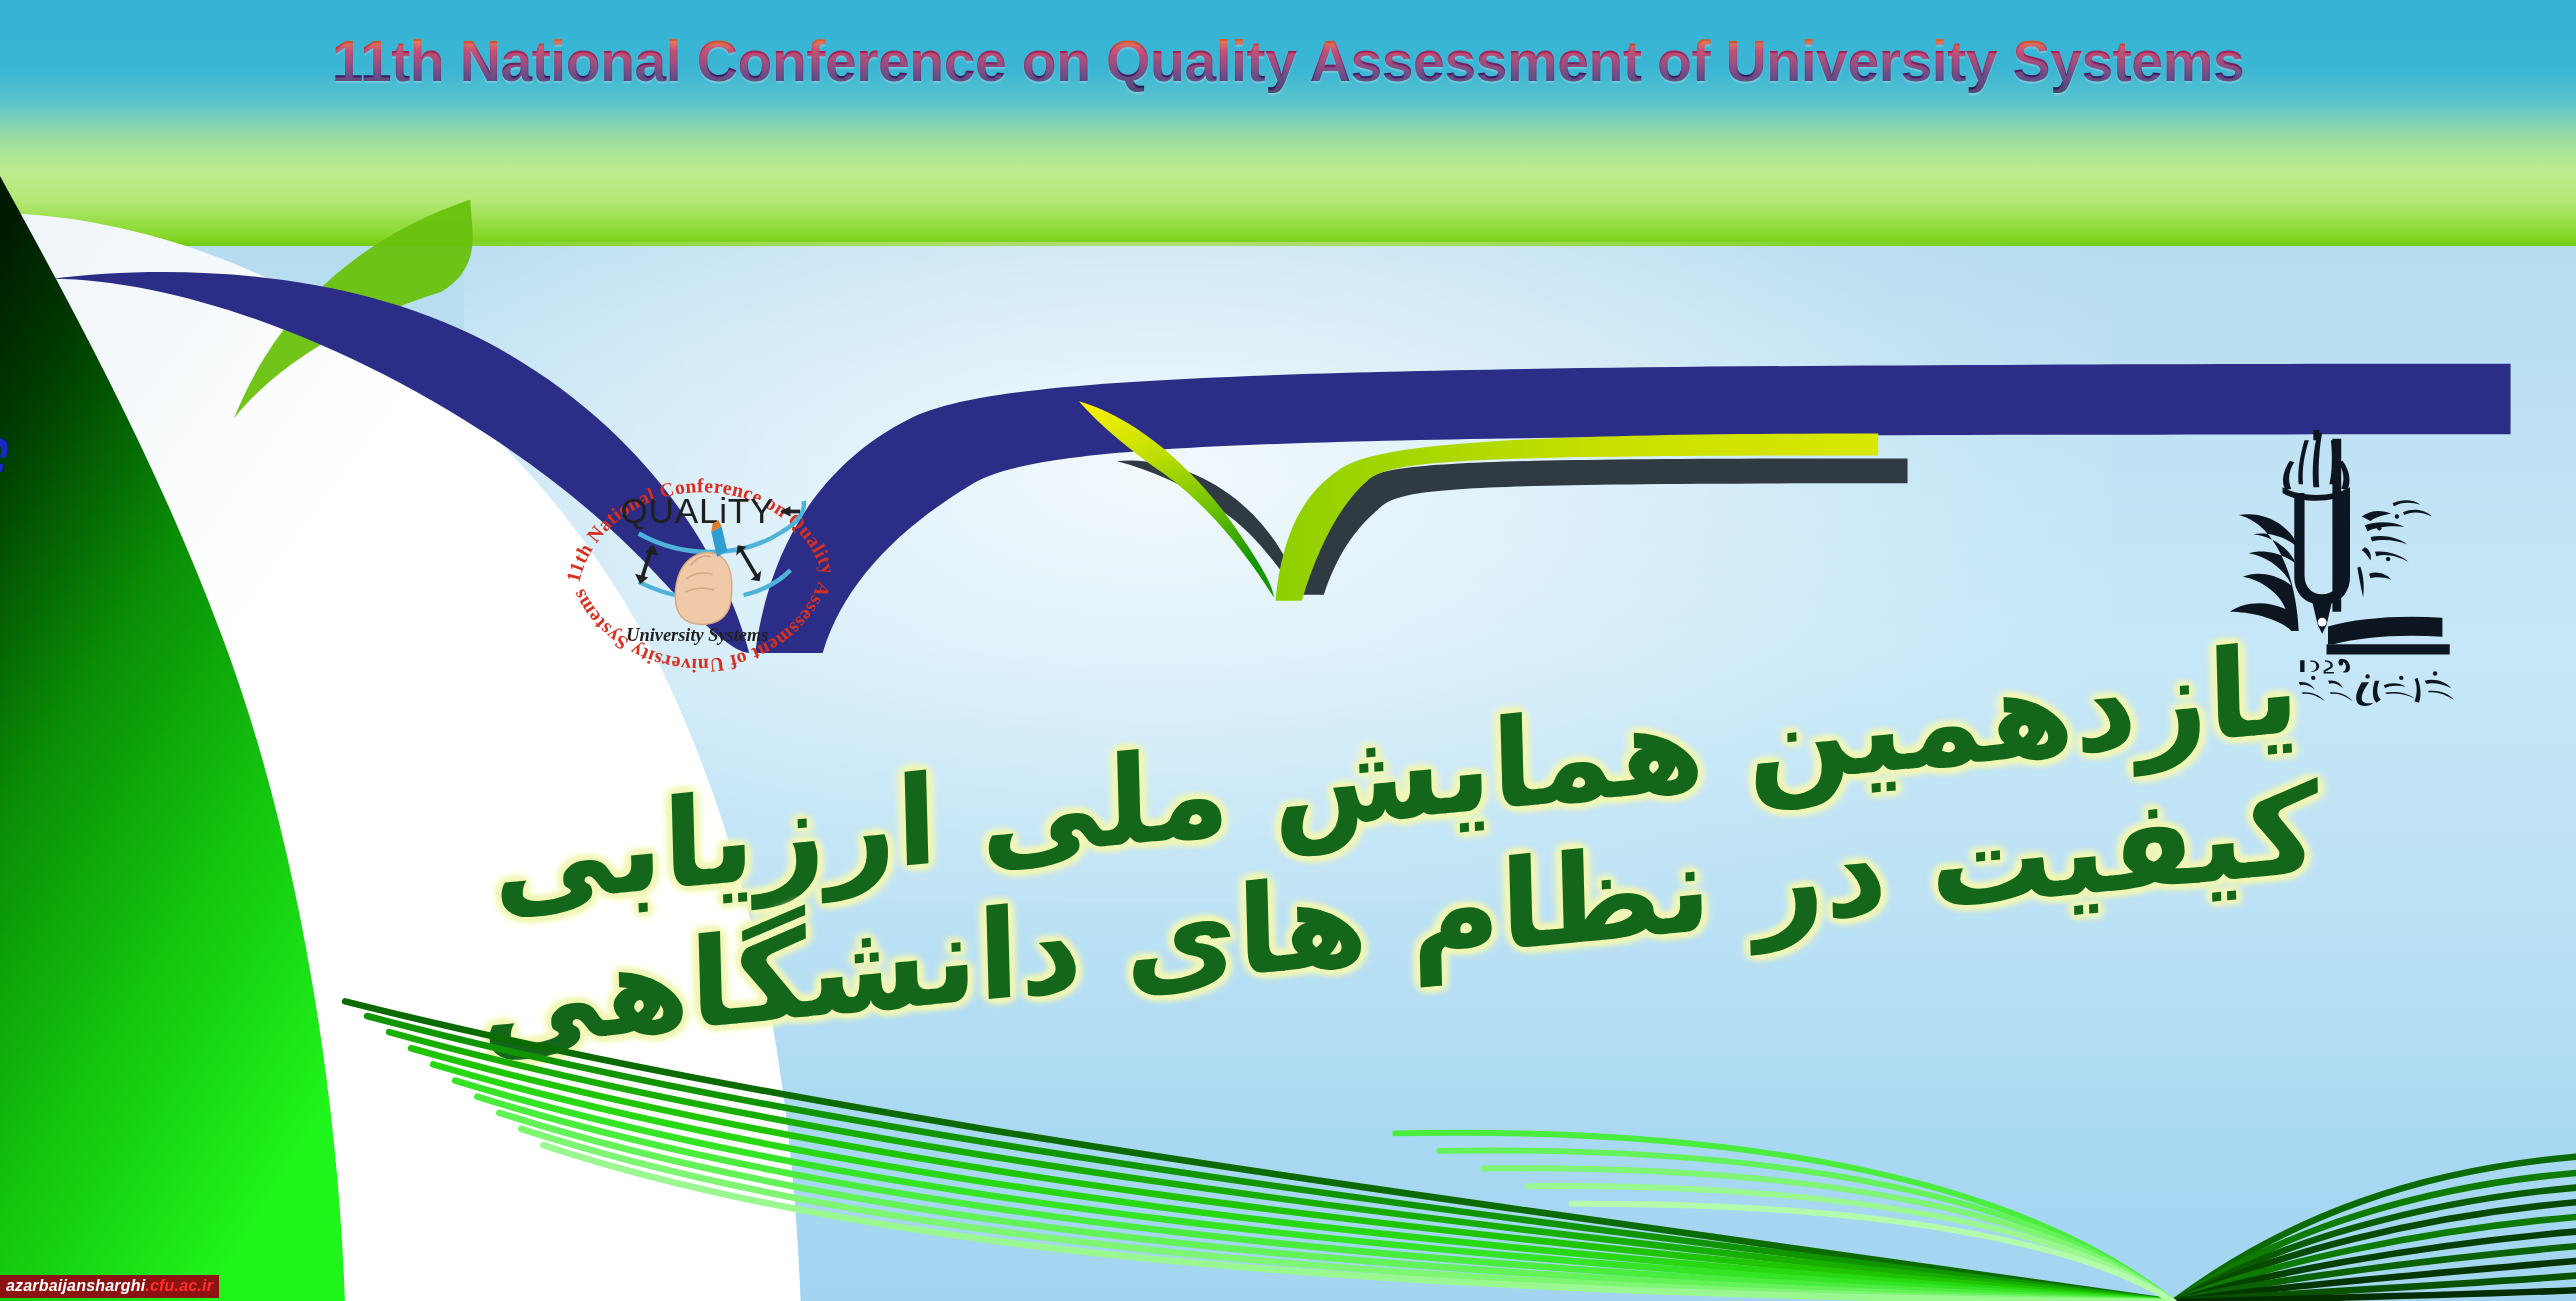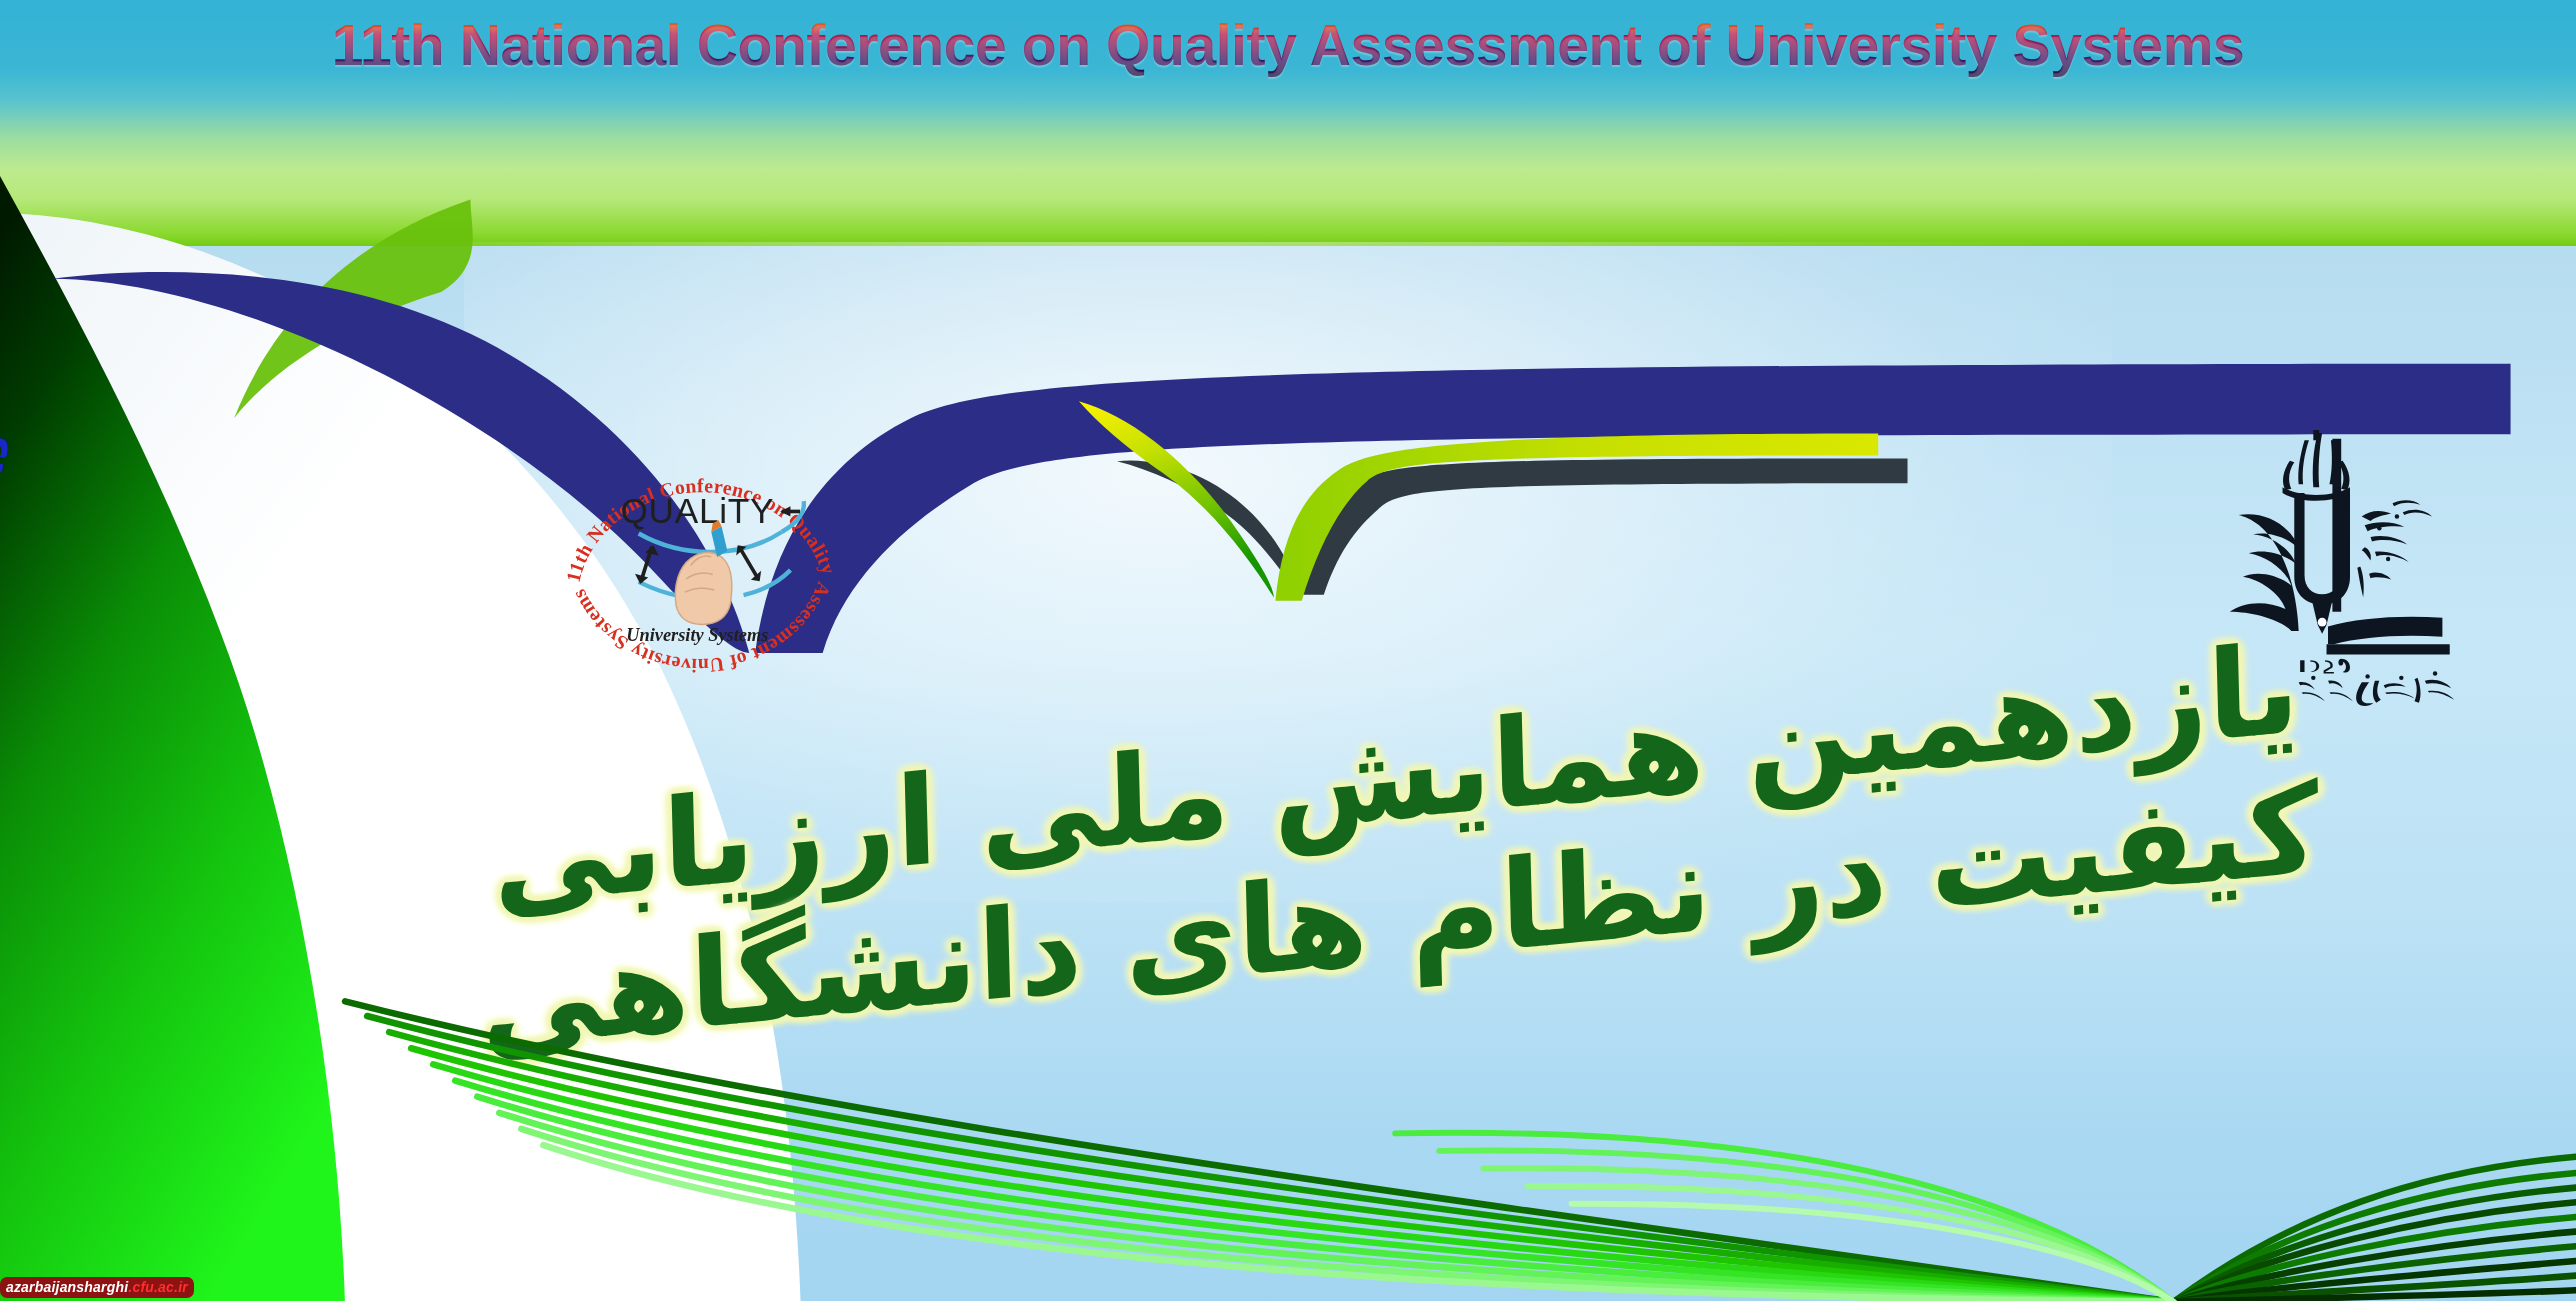--- a/index.html
+++ b/index.html
@@ -49,21 +49,21 @@
   }
 
   
   .white-sheet{position:absolute;left:0;top:110px;width:1065px;height:1192px;}
   
   .green-wedge{position:absolute;left:0;top:176px;width:455px;height:1126px;}
 
   
   .title{
     position:absolute;
-    left:0;right:0;top:12px;
+    left:0;right:0;top:28px;
     text-align:center;
     font-family:"Liberation Sans",sans-serif;
     font-weight:bold;
     font-size:57px;
     letter-spacing:-0.4px;
     white-space:nowrap;
     background:linear-gradient(to bottom,
         #ff9a00 0%,
         #f2720c 12%,
         #b1184a 34%,
@@ -128,27 +128,26 @@
 
   
   .ribbons{position:absolute;left:0;bottom:0;width:2576px;height:308px;}
 
   
   .watermark{
     position:absolute;left:0;bottom:4.4px;
     background:#8d1212;
     padding:2.9px 5.9px 3.7px 5.9px;
     font-family:"Liberation Sans",sans-serif;
-    font-size:14px;
+    font-size:16px;
     font-weight:bold;
     font-style:italic;
     letter-spacing:0.2px;
     line-height:1;
     white-space:nowrap;
-    border-radius:7px;
   }
   .watermark .w1{color:#ffffff;}
   .watermark .w2{color:#ff2f2f;}
 </style>
 </head>
 <body>
 
 <div class="banner">
 
   <div class="bg-top"></div>

